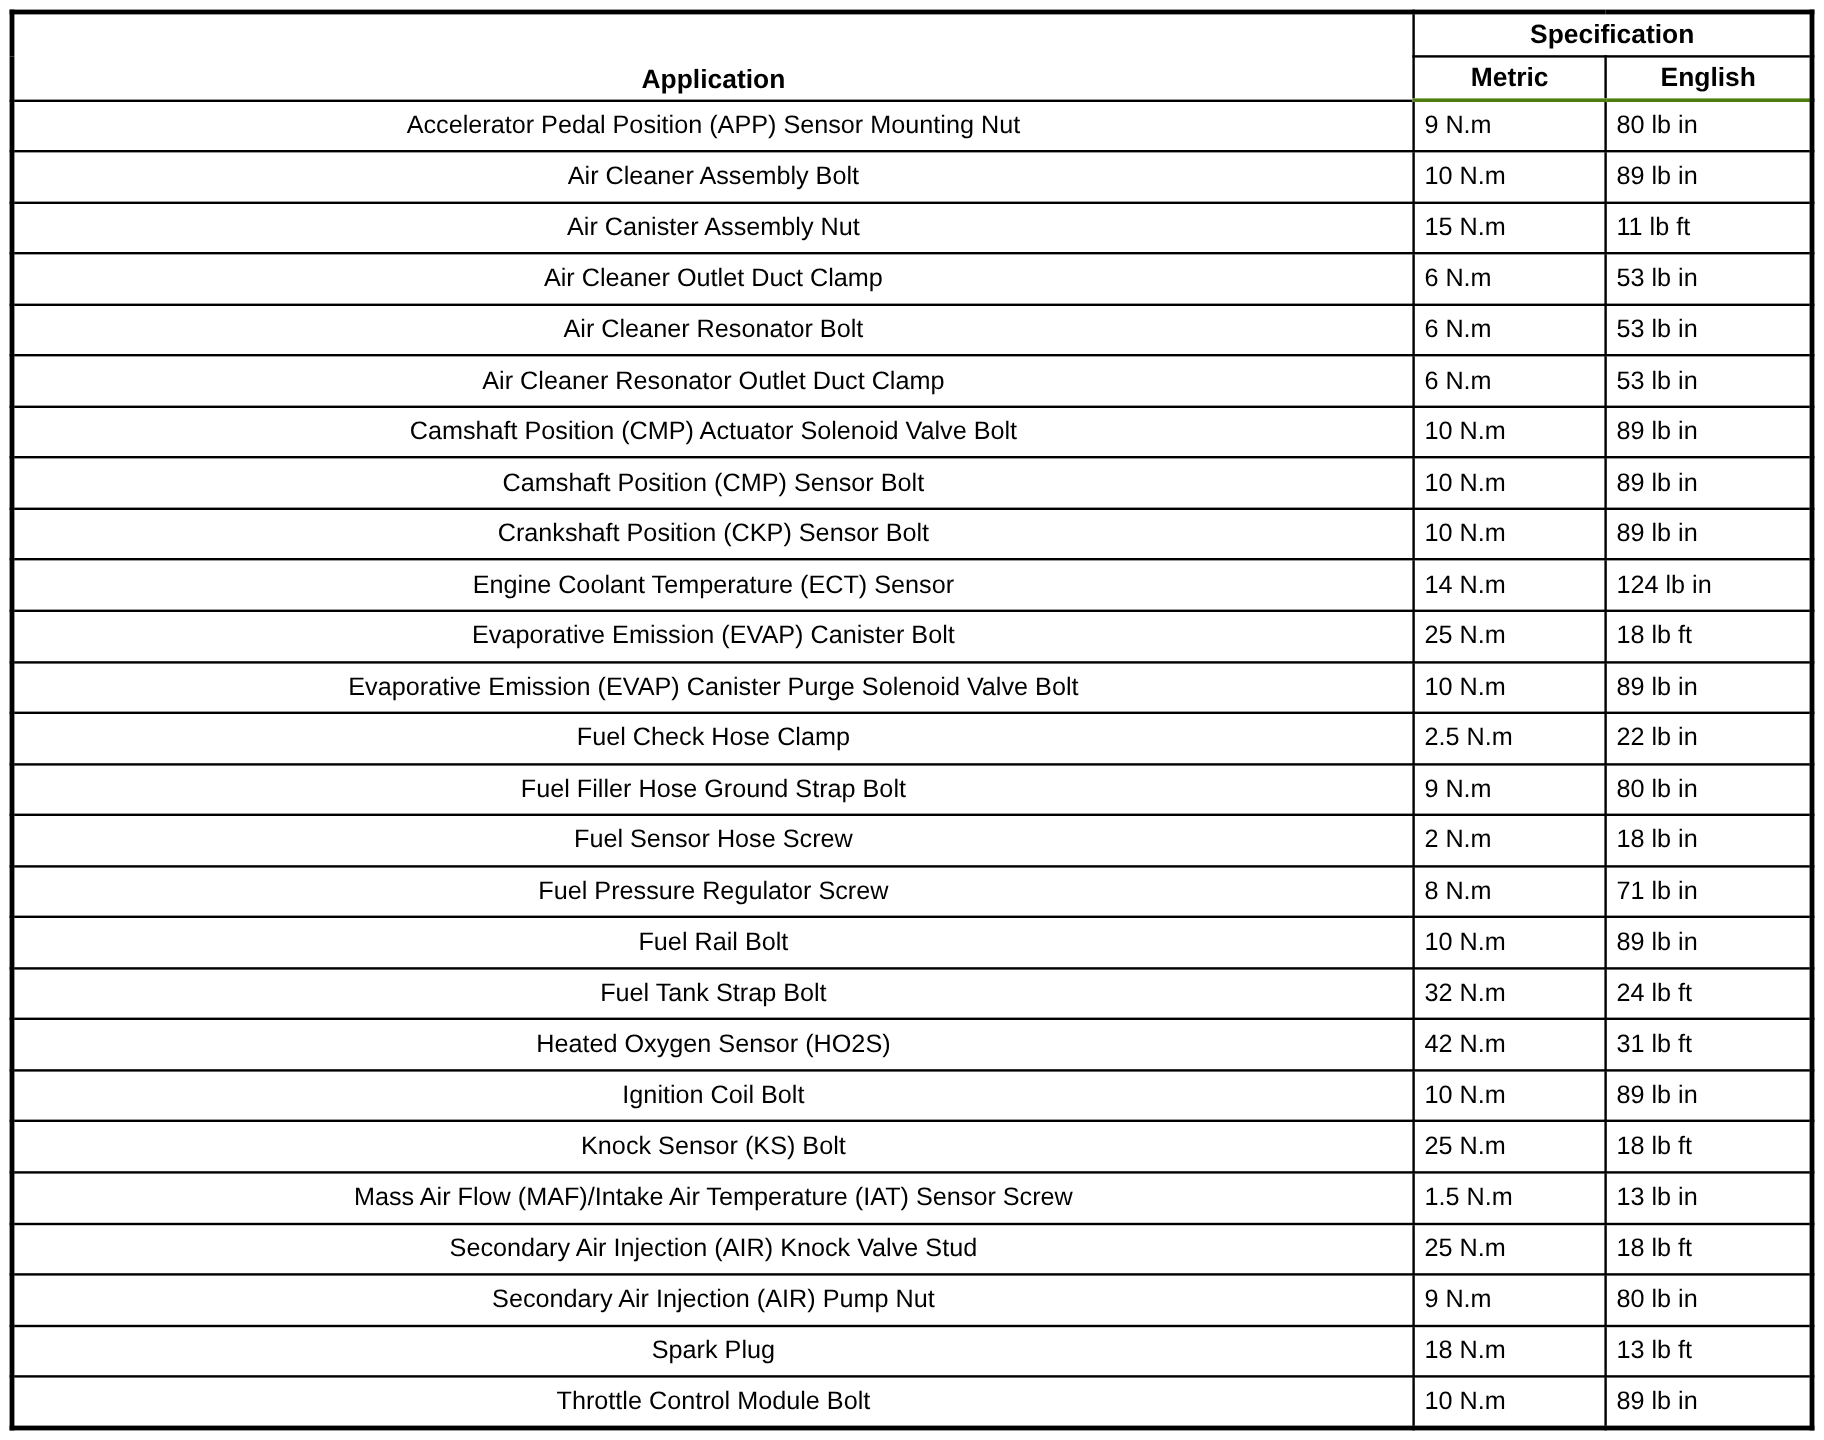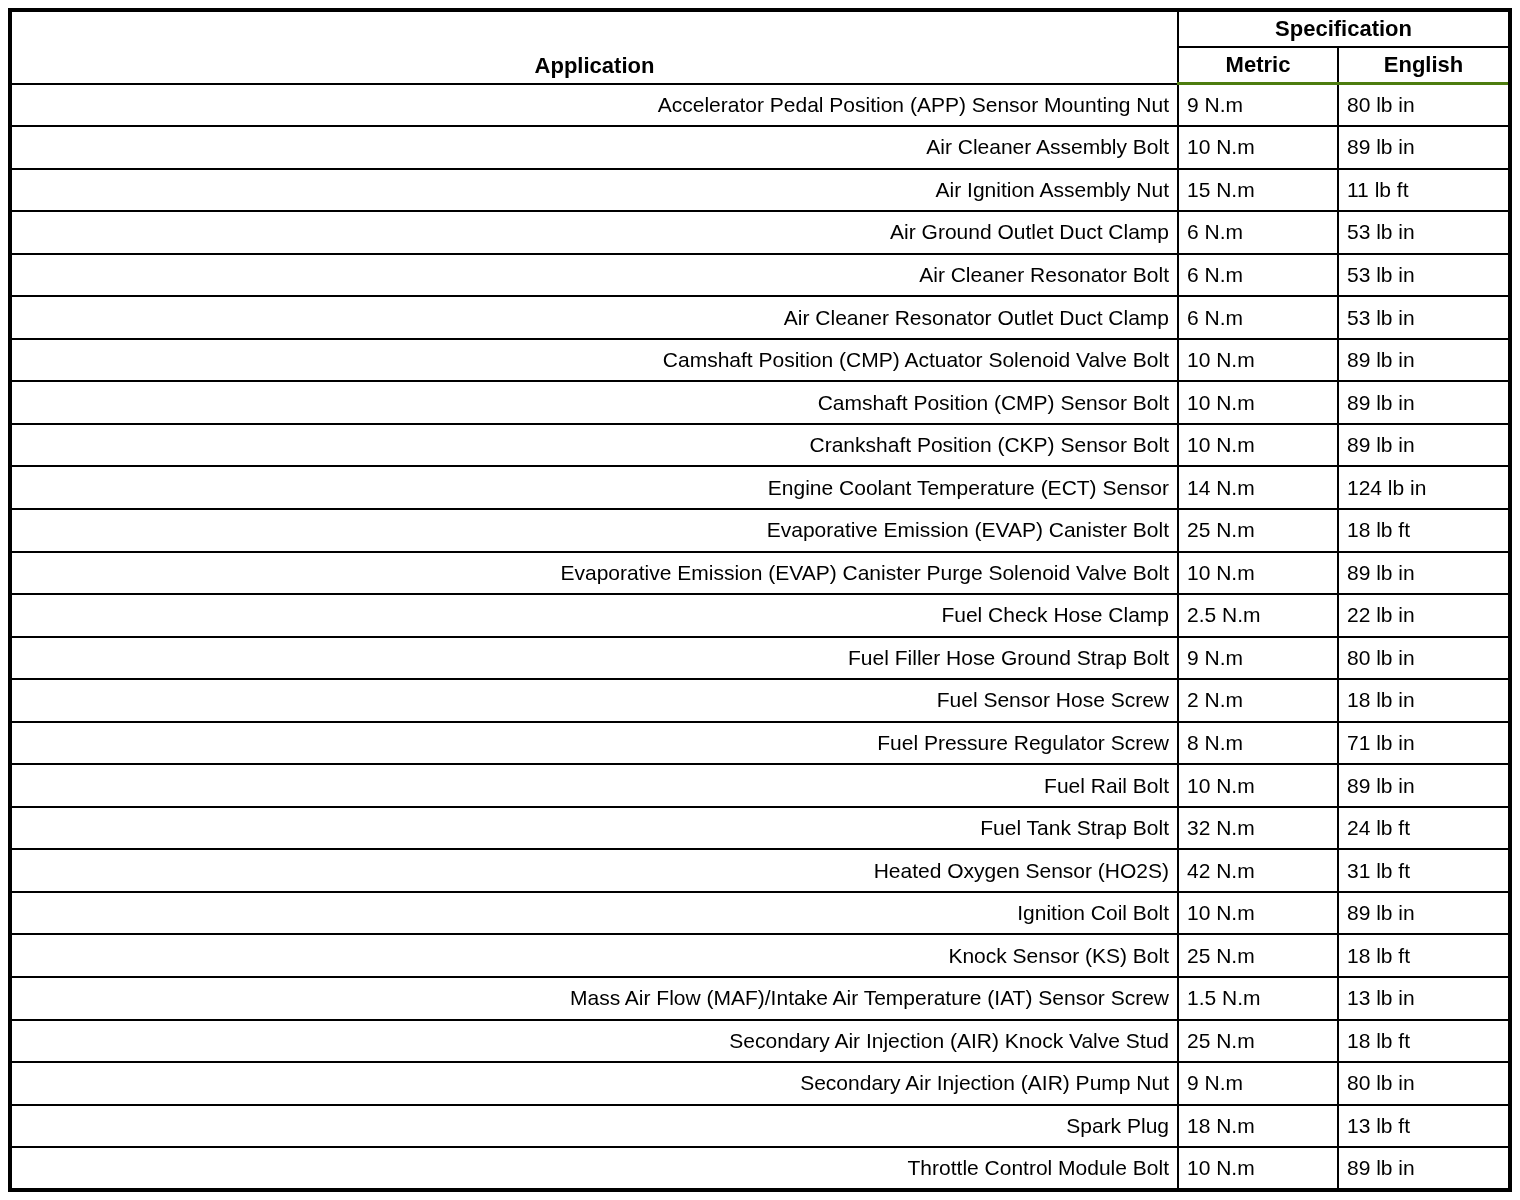--- a/index.html
+++ b/index.html
@@ -46,21 +46,21 @@
     vertical-align: middle;
     margin-left: 40px;
   }
   .spec-table tbody td {
     font-size: 21px;
     padding: 3px 8px;
     vertical-align: middle;
     height: 41px;
   }
   td.app {
-    text-align: right;
+    text-align: center;
   }
   td.spec {
   }
 </style>
 </head>
 <body>
 
 <div class="page">
   <table class="spec-table">
     <colgroup>
@@ -83,26 +83,26 @@
           <td class="app">Accelerator Pedal Position (APP) Sensor Mounting Nut</td>
           <td class="spec">9 N.m</td>
           <td class="spec">80 lb in</td>
         </tr>
         <tr>
           <td class="app">Air Cleaner Assembly Bolt</td>
           <td class="spec">10 N.m</td>
           <td class="spec">89 lb in</td>
         </tr>
         <tr>
-          <td class="app">Air Ignition Assembly Nut</td>
+          <td class="app">Air Canister Assembly Nut</td>
           <td class="spec">15 N.m</td>
           <td class="spec">11 lb ft</td>
         </tr>
         <tr>
-          <td class="app">Air Ground Outlet Duct Clamp</td>
+          <td class="app">Air Cleaner Outlet Duct Clamp</td>
           <td class="spec">6 N.m</td>
           <td class="spec">53 lb in</td>
         </tr>
         <tr>
           <td class="app">Air Cleaner Resonator Bolt</td>
           <td class="spec">6 N.m</td>
           <td class="spec">53 lb in</td>
         </tr>
         <tr>
           <td class="app">Air Cleaner Resonator Outlet Duct Clamp</td>

